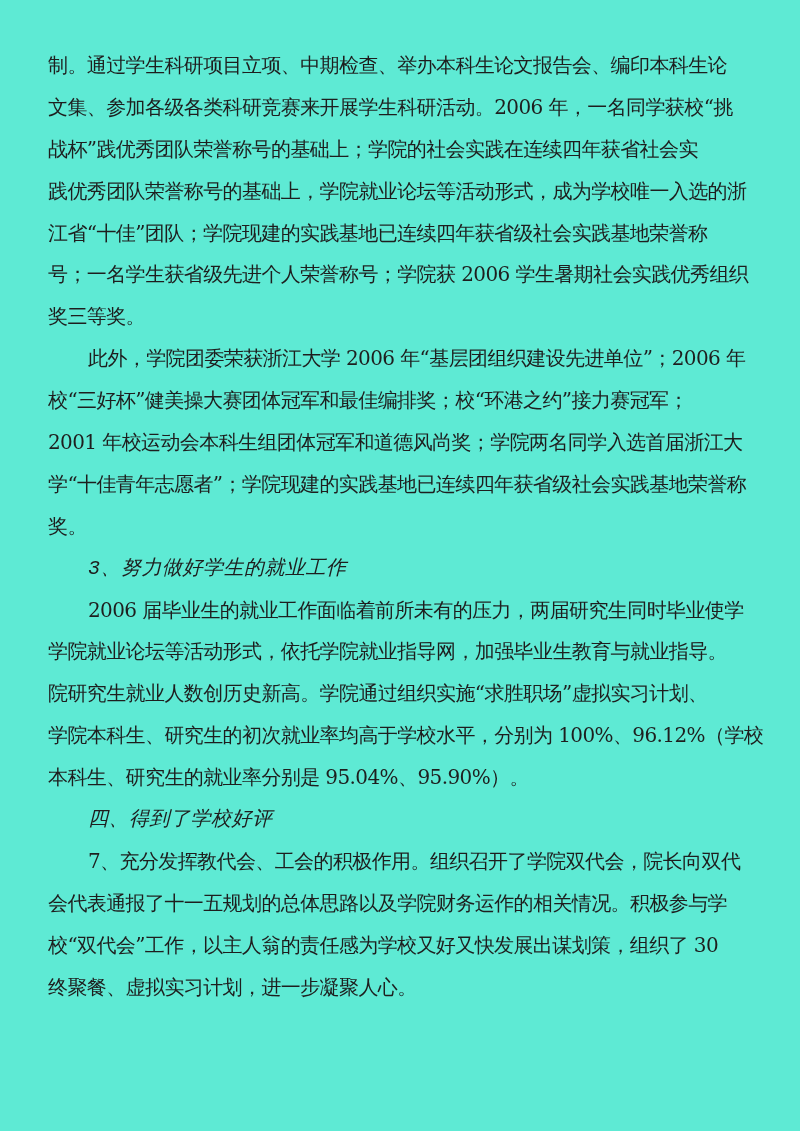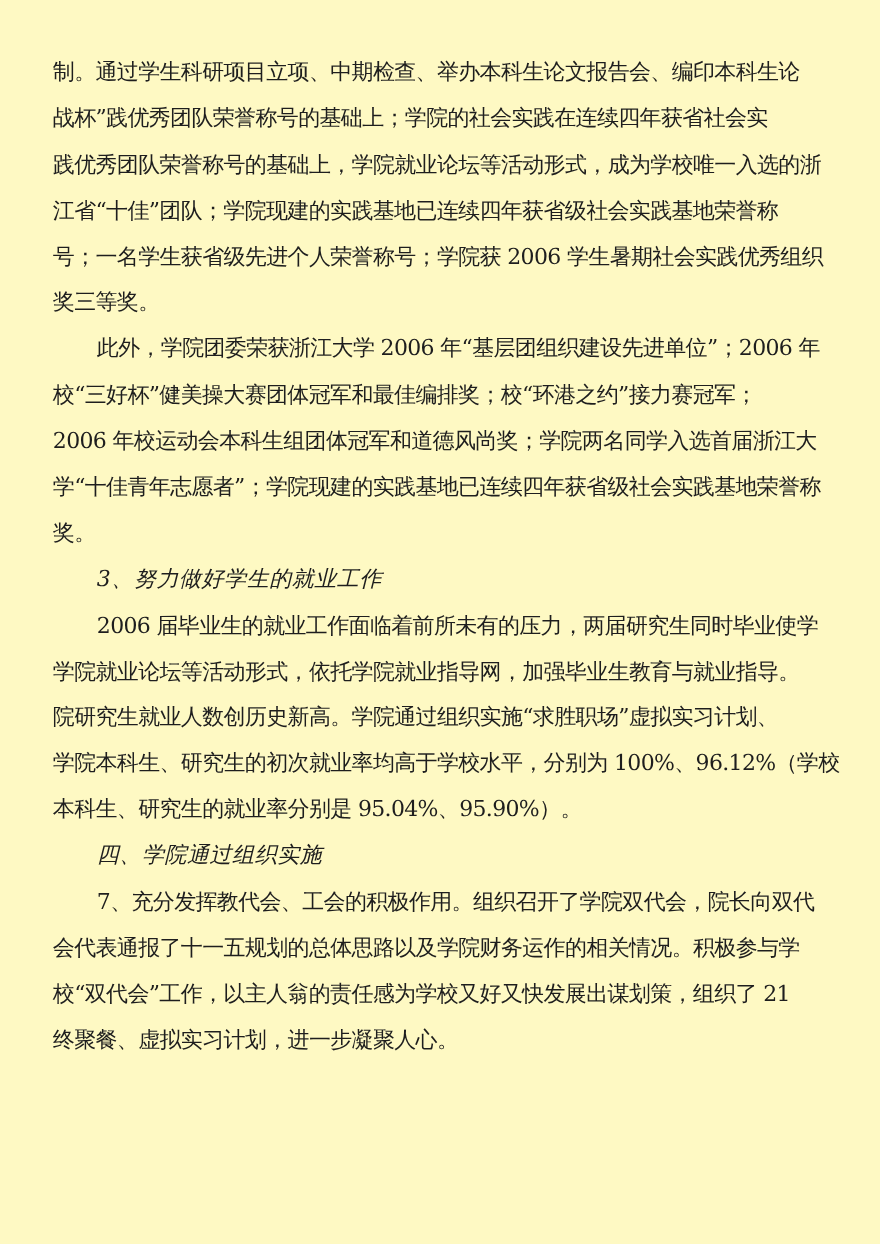--- a/index.html
+++ b/index.html
@@ -4,21 +4,21 @@
 <style>
   html, body {
     margin: 0;
     padding: 0;
     background: #ffffff;
   }
   .page {
     position: relative;
     width: 800px;
     height: 1131px;
-    background: #fef9c3;
+    background: #5eead4;
     box-sizing: border-box;
     padding: 45px 40px 0 48px;
     overflow: hidden;
   }
   .text-block {
     width: 100%;
   }
   .line {
     font-family: "DejaVu Serif", "Liberation Serif", serif;
     font-size: 20px;
@@ -29,43 +29,45 @@
     color: #1e1e1e;
     text-rendering: optimizeLegibility;
   }
   .line.indent {
     padding-left: 40px;
   }
   
   .line.kai {
     font-style: italic;
     letter-spacing: 0.5px;
+    font-family: Liberation Mono, monospace;
   }
 </style>
 </head>
 <body>
 
 <div class="page">
   <div class="text-block" id="doc-body">
       <div class="line">制。通过学生科研项目立项、中期检查、举办本科生论文报告会、编印本科生论</div>
+      <div class="line">文集、参加各级各类科研竞赛来开展学生科研活动。2006 年，一名同学获校“挑</div>
       <div class="line">战杯”践优秀团队荣誉称号的基础上；学院的社会实践在连续四年获省社会实</div>
       <div class="line">践优秀团队荣誉称号的基础上，学院就业论坛等活动形式，成为学校唯一入选的浙</div>
       <div class="line">江省“十佳”团队；学院现建的实践基地已连续四年获省级社会实践基地荣誉称</div>
       <div class="line">号；一名学生获省级先进个人荣誉称号；学院获 2006 学生暑期社会实践优秀组织</div>
       <div class="line">奖三等奖。</div>
       <div class="line indent">此外，学院团委荣获浙江大学 2006 年“基层团组织建设先进单位”；2006 年</div>
       <div class="line">校“三好杯”健美操大赛团体冠军和最佳编排奖；校“环港之约”接力赛冠军；</div>
-      <div class="line">2006 年校运动会本科生组团体冠军和道德风尚奖；学院两名同学入选首届浙江大</div>
+      <div class="line">2001 年校运动会本科生组团体冠军和道德风尚奖；学院两名同学入选首届浙江大</div>
       <div class="line">学“十佳青年志愿者”；学院现建的实践基地已连续四年获省级社会实践基地荣誉称</div>
       <div class="line">奖。</div>
       <div class="line indent kai">3、努力做好学生的就业工作</div>
       <div class="line indent">2006 届毕业生的就业工作面临着前所未有的压力，两届研究生同时毕业使学</div>
       <div class="line">学院就业论坛等活动形式，依托学院就业指导网，加强毕业生教育与就业指导。</div>
       <div class="line">院研究生就业人数创历史新高。学院通过组织实施“求胜职场”虚拟实习计划、</div>
       <div class="line">学院本科生、研究生的初次就业率均高于学校水平，分别为 100%、96.12%（学校</div>
       <div class="line">本科生、研究生的就业率分别是 95.04%、95.90%）。</div>
-      <div class="line indent kai">四、学院通过组织实施</div>
+      <div class="line indent kai">四、得到了学校好评</div>
       <div class="line indent">7、充分发挥教代会、工会的积极作用。组织召开了学院双代会，院长向双代</div>
       <div class="line">会代表通报了十一五规划的总体思路以及学院财务运作的相关情况。积极参与学</div>
-      <div class="line">校“双代会”工作，以主人翁的责任感为学校又好又快发展出谋划策，组织了 21</div>
+      <div class="line">校“双代会”工作，以主人翁的责任感为学校又好又快发展出谋划策，组织了 30</div>
       <div class="line">终聚餐、虚拟实习计划，进一步凝聚人心。</div>
     </div>
 </div>
 
 </body></html>

